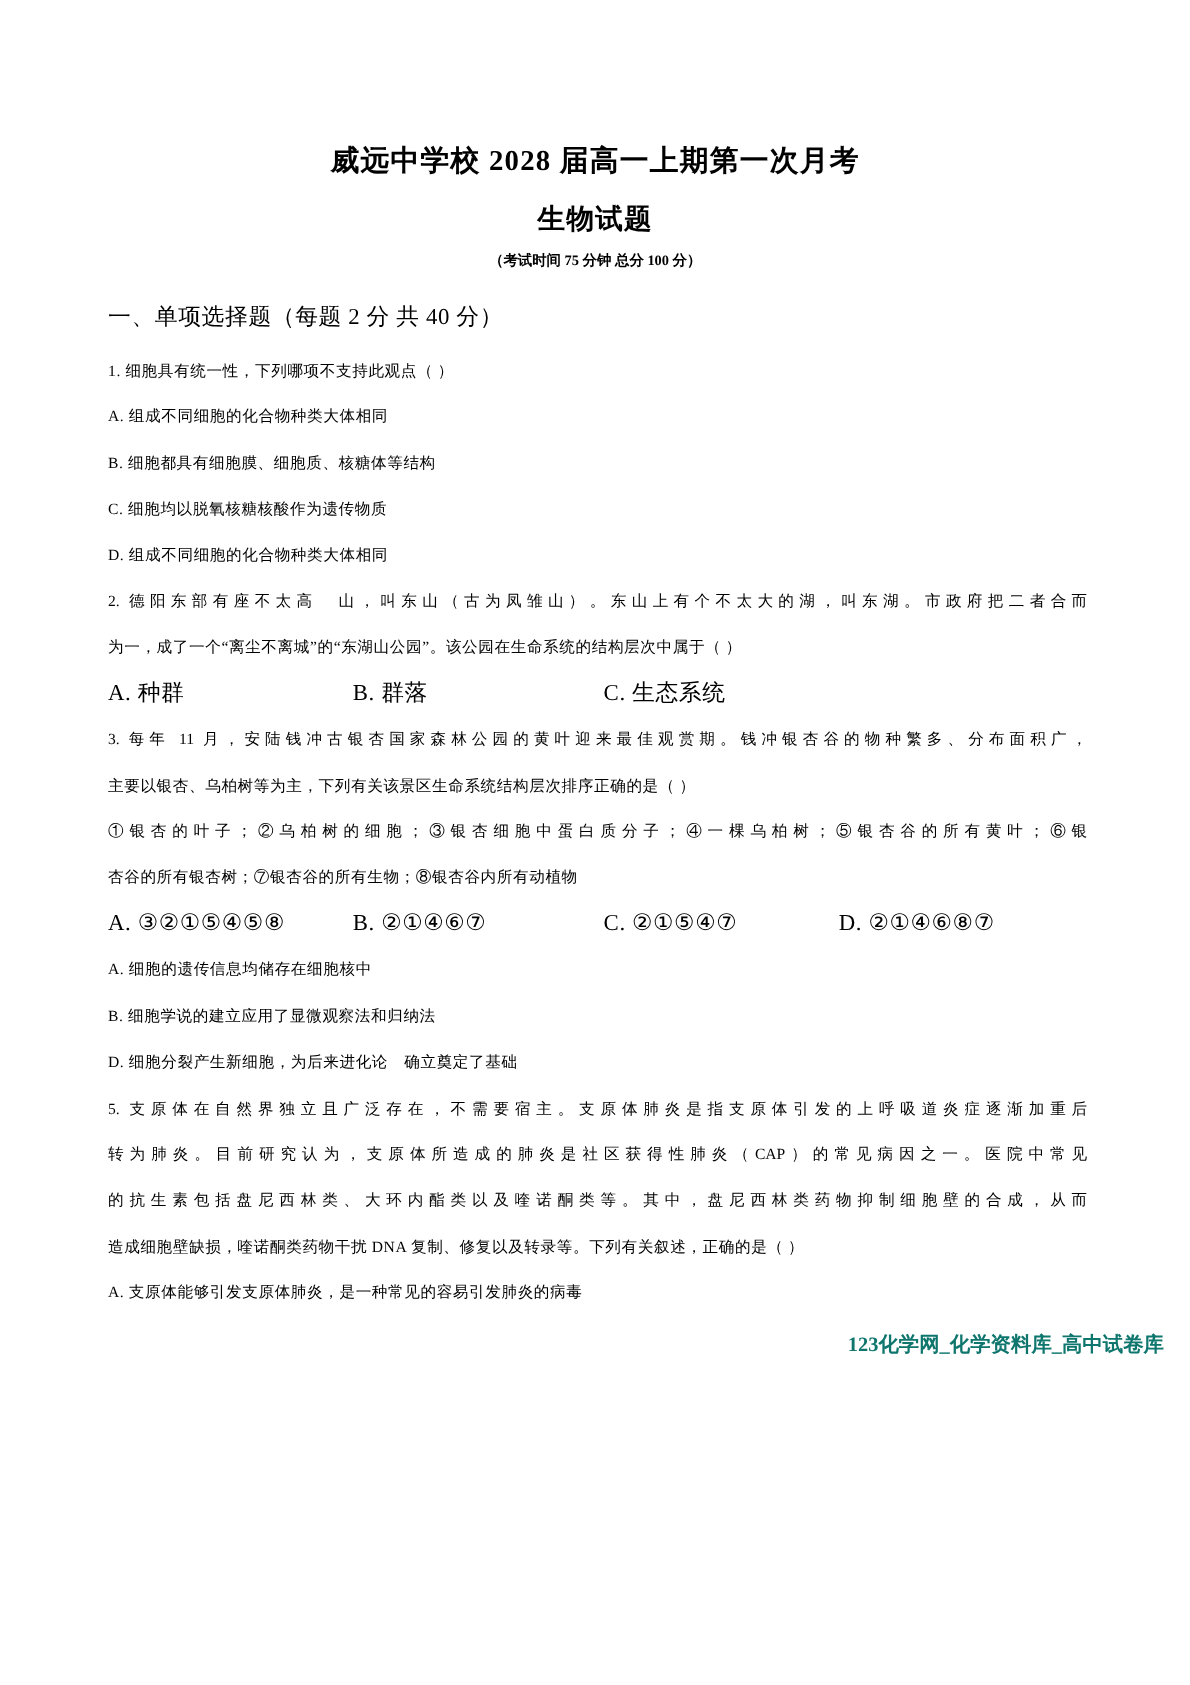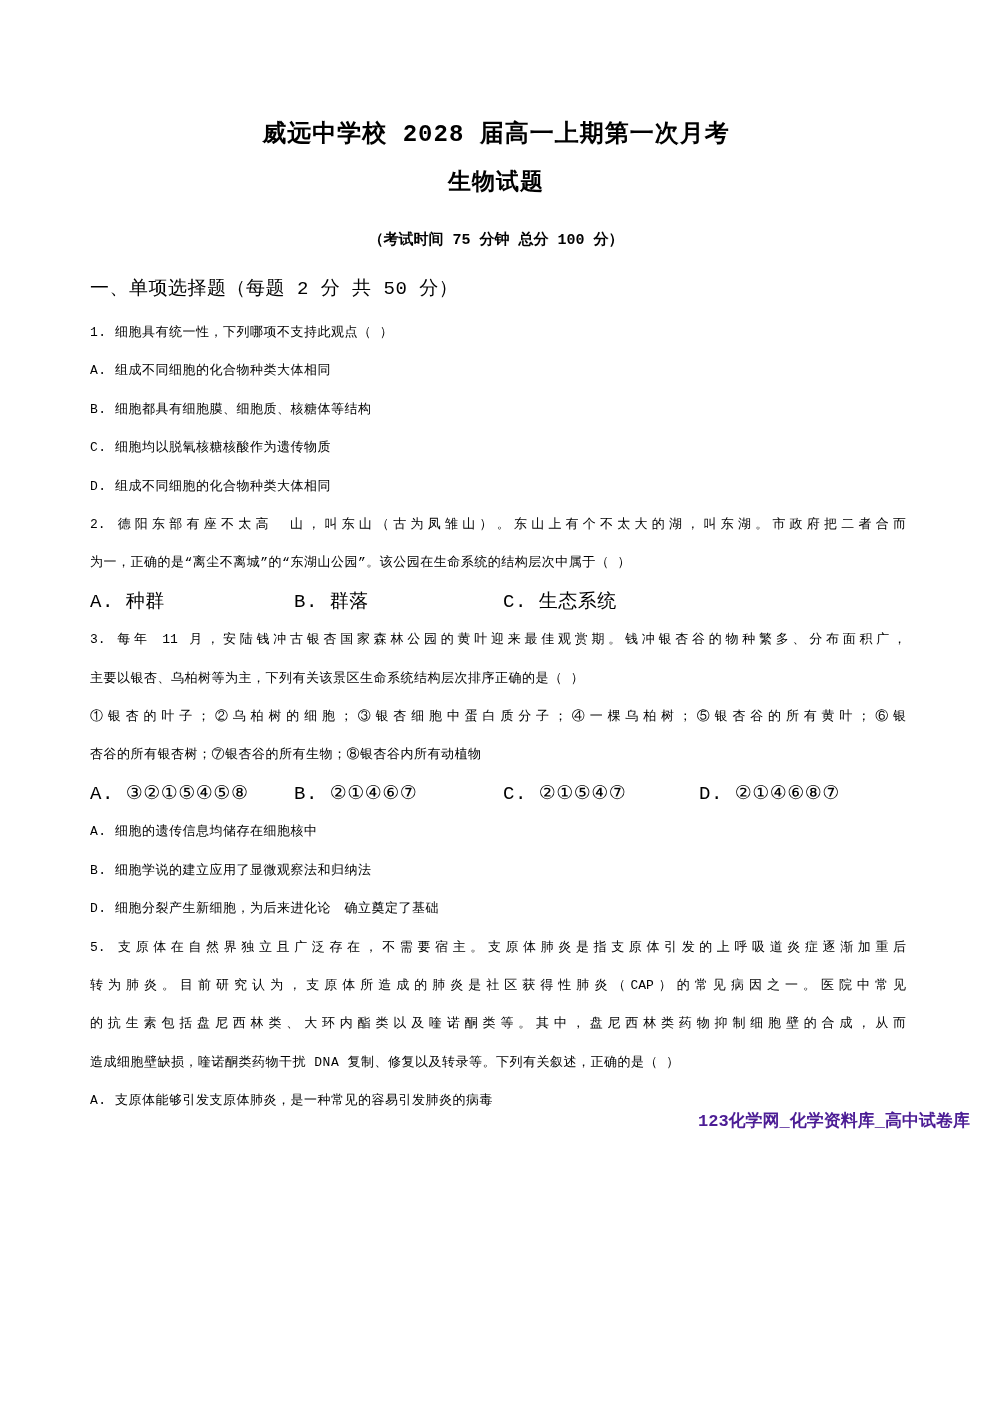--- a/index.html
+++ b/index.html
@@ -6,43 +6,43 @@
     margin: 0;
     padding: 0;
     background: #ffffff;
   }
   .page {
     position: relative;
     width: 992px;
     height: 1140px;
     background: #ffffff;
     overflow: hidden;
-    font-family: Liberation Mono, monospace;
+    font-family: Liberation Serif, serif;
     color: #000000;
   }
   .header {
     padding-top: 120px;
     text-align: center;
   }
   .exam-title {
     font-size: 24px;
     font-weight: bold;
     line-height: 30px;
     letter-spacing: 1px;
   }
   .exam-subject {
     margin-top: 20px;
     font-size: 23px;
     font-weight: bold;
     line-height: 26px;
     letter-spacing: 1px;
   }
   .exam-info {
-    margin-top: 32px;
-    font-size: 15px;
+    margin-top: 8px;
+    font-size: 12px;
     font-weight: 600;
     line-height: 26px;
   }
   .content {
     padding-left: 90px;
     padding-right: 86px;
   }
   .section-heading {
     margin-top: 20px;
     font-size: 19px;
@@ -84,32 +84,32 @@
 
 <div class="page">
 
   <div class="header">
     <div class="exam-title">威远中学校 2028 届高一上期第一次月考</div>
     <div class="exam-subject">生物试题</div>
     <div class="exam-info">（考试时间 75 分钟 总分 100 分）</div>
   </div>
 
   <div class="content">
-    <div class="section-heading">一、单项选择题（每题 2 分 共 50 分）</div>
+    <div class="section-heading">一、单项选择题（每题 2 分 共 40 分）</div>
 
     <div class="bodylines">
 
       <div class="line">1. 细胞具有统一性，下列哪项不支持此观点（      ）</div>
       <div class="line">A. 组成不同细胞的化合物种类大体相同</div>
       <div class="line">B. 细胞都具有细胞膜、细胞质、核糖体等结构</div>
       <div class="line">C. 细胞均以脱氧核糖核酸作为遗传物质</div>
       <div class="line">D. 组成不同细胞的化合物种类大体相同</div>
 
       <div class="line just">2. 德阳东部有座不太高　山，叫东山（古为凤雏山）。东山上有个不太大的湖，叫东湖。市政府把二者合而</div>
-      <div class="line">为一，正确的是“离尘不离城”的“东湖山公园”。该公园在生命系统的结构层次中属于（      ）</div>
+      <div class="line">为一，成了一个“离尘不离城”的“东湖山公园”。该公园在生命系统的结构层次中属于（      ）</div>
       <div class="opt-row">
         <span>A. 种群</span>
         <span>B. 群落</span>
         <span>C. 生态系统</span>
       </div>
 
       <div class="line just">3. 每年 11 月，安陆钱冲古银杏国家森林公园的黄叶迎来最佳观赏期。钱冲银杏谷的物种繁多、分布面积广，</div>
       <div class="line">主要以银杏、乌柏树等为主，下列有关该景区生命系统结构层次排序正确的是（      ）</div>
       <div class="line just">①银杏的叶子；②乌柏树的细胞；③银杏细胞中蛋白质分子；④一棵乌柏树；⑤银杏谷的所有黄叶；⑥银</div>
       <div class="line">杏谷的所有银杏树；⑦银杏谷的所有生物；⑧银杏谷内所有动植物</div>
@@ -126,15 +126,15 @@
 
       <div class="line just">5. 支原体在自然界独立且广泛存在，不需要宿主。支原体肺炎是指支原体引发的上呼吸道炎症逐渐加重后</div>
       <div class="line just">转为肺炎。目前研究认为，支原体所造成的肺炎是社区获得性肺炎（CAP）的常见病因之一。医院中常见</div>
       <div class="line just">的抗生素包括盘尼西林类、大环内酯类以及喹诺酮类等。其中，盘尼西林类药物抑制细胞壁的合成，从而</div>
       <div class="line">造成细胞壁缺损，喹诺酮类药物干扰 DNA 复制、修复以及转录等。下列有关叙述，正确的是（      ）</div>
       <div class="line">A. 支原体能够引发支原体肺炎，是一种常见的容易引发肺炎的病毒</div>
 
     </div>
   </div>
 
-  <div class="watermark" style="color: #4c1d95;">123化学网_化学资料库_高中试卷库</div>
+  <div class="watermark" style="color: #0f766e;">123化学网_化学资料库_高中试卷库</div>
 
 </div>
 
 </body></html>

